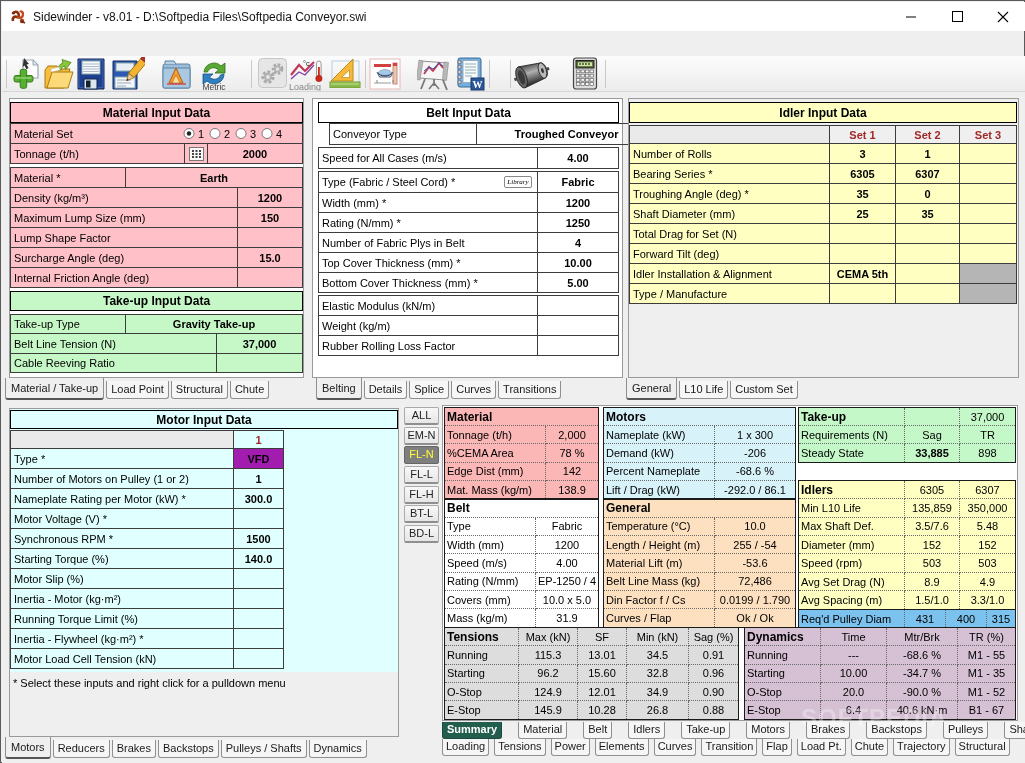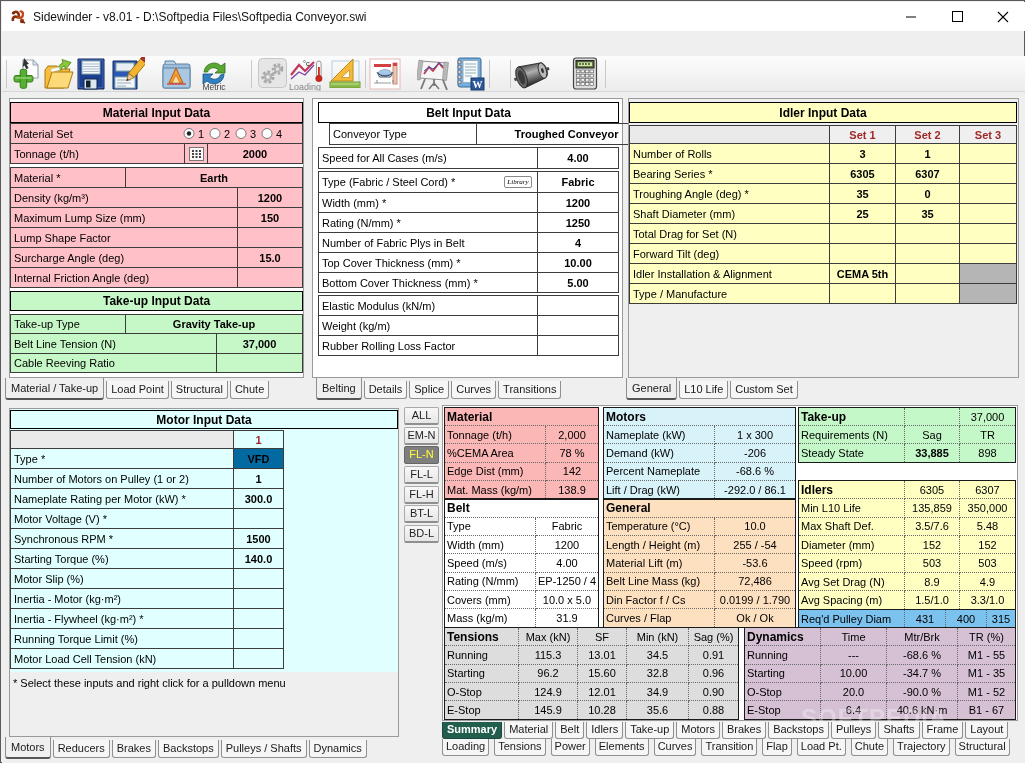--- a/index.html
+++ b/index.html
@@ -18,21 +18,21 @@
 .ticon{position:absolute;top:3px}
 
 .panel{position:absolute;border:1px solid #9a9a9a;background:#fff}
 .hdrbox{position:absolute;border:1px solid #000;font-weight:bold;font-size:12px;text-align:center;line-height:17px}
 table{border-collapse:collapse;table-layout:fixed}
 td{border:1px solid #3c3c3c;padding:0 3px;overflow:hidden;white-space:nowrap;font-size:11px}
 .v{text-align:center;font-weight:bold;padding:0 1px}
 .tabs{position:absolute;display:flex;align-items:flex-start}
 .tab{height:18px;line-height:16px;padding:0 4px;border:1px solid #8f8f8f;border-top:none;background:#f6f6f6;margin-right:2px;margin-top:3px;font-size:11px;border-radius:0 0 3px 3px;white-space:nowrap;color:#1a1a1a}
 .tab.act{background:#efefef;margin-top:0;height:22px;line-height:20px;padding:0 5px;border-bottom:2px solid #555}
-.tabs.sr .tab{margin-top:0;height:17px;line-height:15px;padding:0 4px;margin-right:2px}
+.tabs.sr .tab{margin-top:0;height:17px;line-height:15px;padding:0 4px;margin-right:16px}
 .tabs.sr2 .tab{margin-top:0;height:17px;line-height:15px;padding:0 3px;margin-right:5px}
 
 .stbl{border:1px solid #1a1a1a}
 .stbl td{border:1px dotted #6a6a6a;padding:0 2px}
 .stbl .sh{font-weight:bold;font-size:12px;border:1px dotted #6a6a6a}
 .sv{text-align:center}
 .cbtn{height:18px;margin-bottom:1.7px;background:linear-gradient(#f8f8f8,#e6e6e6);border:1px solid #aaa;border-bottom:2px solid #8f8f8f;border-radius:2px;font-size:11px;text-align:center;line-height:14px;color:#222}
 .cbtn.sel{background:#7f7f7f;color:#ffff30;border:1px solid #666}
 </style>
 </head>
@@ -515,21 +515,21 @@
         <col style="width:223px">
         <col>
       </colgroup>
     <tbody>
         <tr style="height:18px">
           <td style="background:#eaeaea"></td>
           <td class="v" style="background:#e0ffff;color:#a02828">1</td>
         </tr>
     <tr style="height:20px">
           <td style="background:#e0ffff">Type *</td>
-          <td class="v" style="background:#0369a1">VFD</td>
+          <td class="v" style="background:#a21caf">VFD</td>
         </tr>
     <tr style="height:20px">
           <td style="background:#e0ffff">Number of Motors on Pulley (1 or 2)</td>
           <td class="v" style="background:#e0ffff">1</td>
         </tr>
     <tr style="height:20px">
           <td style="background:#e0ffff">Nameplate Rating per Motor (kW) *</td>
           <td class="v" style="background:#e0ffff">300.0</td>
         </tr>
     <tr style="height:20px">
@@ -546,25 +546,25 @@
         </tr>
     <tr style="height:20px">
           <td style="background:#e0ffff">Motor Slip (%)</td>
           <td class="v" style="background:#e0ffff"></td>
         </tr>
     <tr style="height:20px">
           <td style="background:#e0ffff">Inertia - Motor (kg·m²)</td>
           <td class="v" style="background:#e0ffff"></td>
         </tr>
     <tr style="height:20px">
+          <td style="background:#e0ffff">Running Torque Limit (%)</td>
+          <td class="v" style="background:#e0ffff"></td>
+        </tr>
+    <tr style="height:20px">
           <td style="background:#e0ffff">Inertia - Flywheel (kg·m²) *</td>
-          <td class="v" style="background:#e0ffff"></td>
-        </tr>
-    <tr style="height:20px">
-          <td style="background:#e0ffff">Running Torque Limit (%)</td>
           <td class="v" style="background:#e0ffff"></td>
         </tr>
     <tr style="height:20px">
           <td style="background:#e0ffff">Motor Load Cell Tension (kN)</td>
           <td class="v" style="background:#e0ffff"></td>
         </tr>
   </tbody>
     </table>
   <div class="abs" style="left:12px;top:676px;font-size:11px">* Select these inputs and right click for a pulldown menu</div>
   <div class="tabs" style="left:4px;top:736px">
@@ -830,21 +830,21 @@
           <td>O-Stop</td>
           <td class="sv">124.9</td>
           <td class="sv">12.01</td>
           <td class="sv">34.9</td>
           <td class="sv">0.90</td>
         </tr>
     <tr style="height:18.36px">
           <td>E-Stop</td>
           <td class="sv">145.9</td>
           <td class="sv">10.28</td>
-          <td class="sv">35.6</td>
+          <td class="sv">26.8</td>
           <td class="sv">0.88</td>
         </tr>
   </tbody>
     </table>
   <table class="abs stbl" style="left:743px;top:626.2px;width:272px;background:#d6c0d4">
     <colgroup>
         <col style="width:76px">
         <col style="width:66px">
         <col style="width:71px">
         <col>

